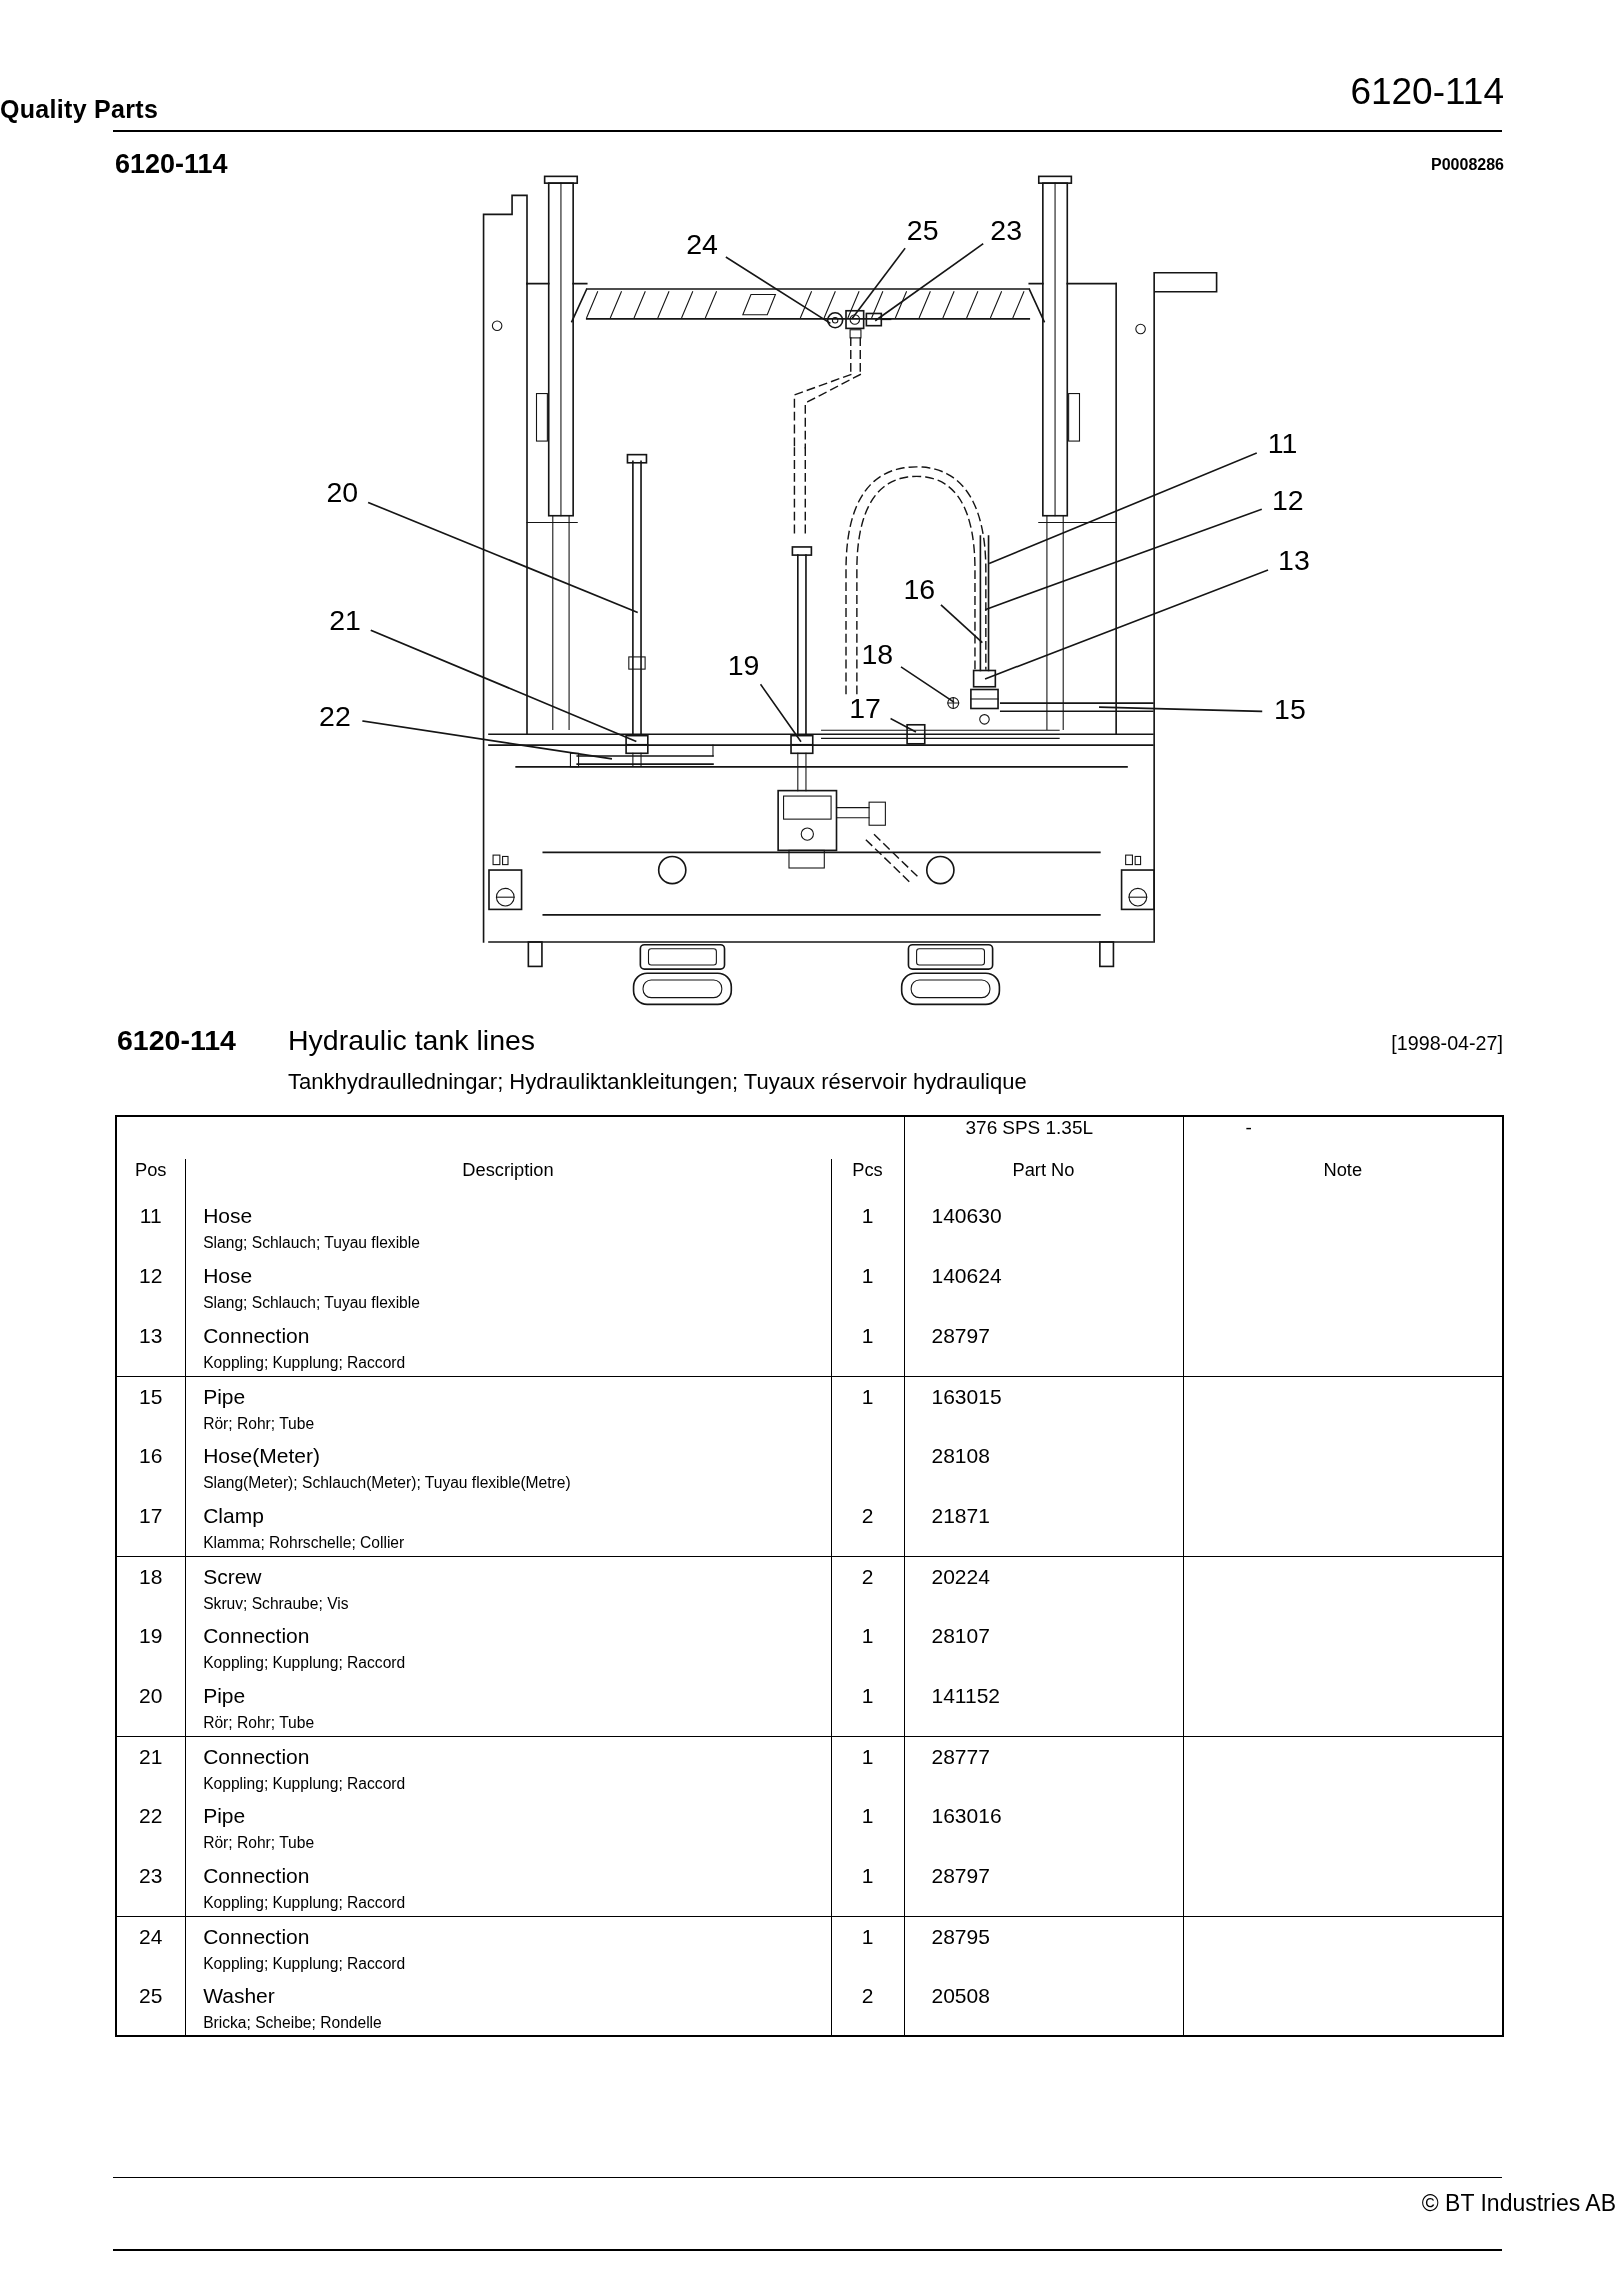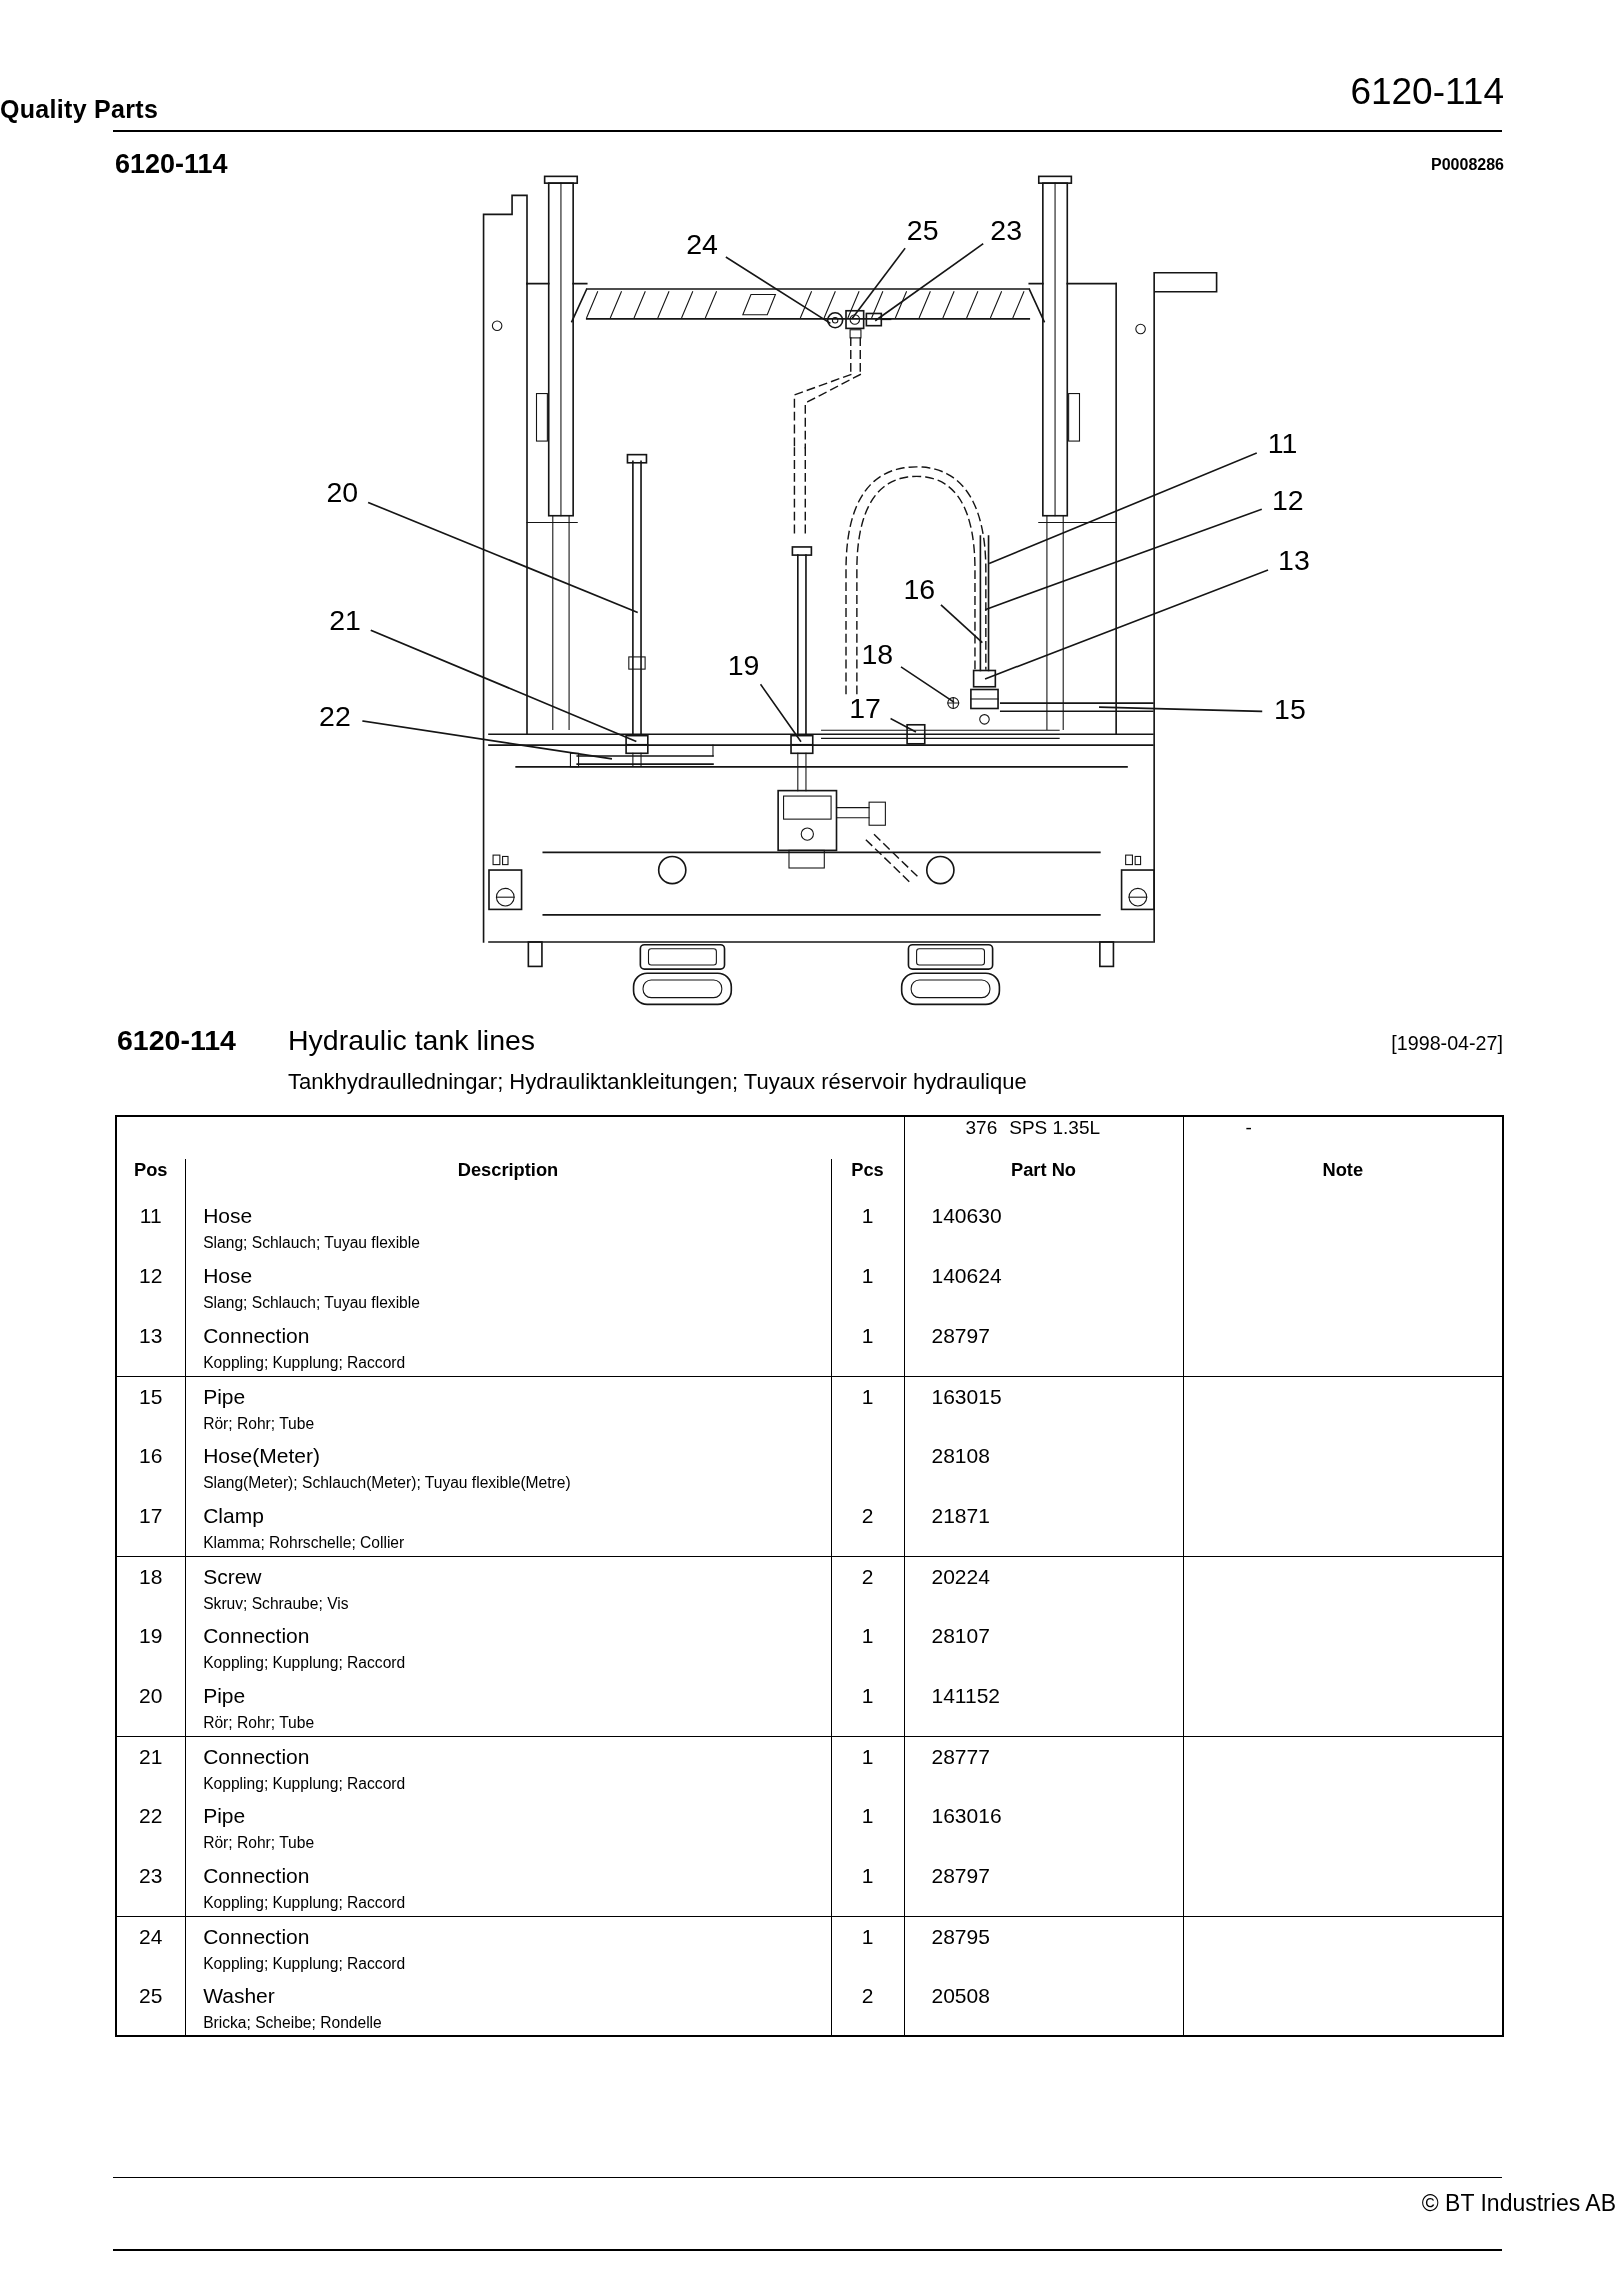--- a/index.html
+++ b/index.html
@@ -37,24 +37,24 @@
 
   
   #parts-table{position:absolute;left:115px;top:1115px;width:1388px;
     border-collapse:collapse;border:2px solid #000;table-layout:fixed}
   #parts-table td,#parts-table th{border:0 solid #000;vertical-align:top;overflow:hidden}
   #parts-table td+td,#parts-table th+th{border-left:1.4px solid #000}
   col.w-pos{width:69px}col.w-desc{width:646px}col.w-pcs{width:73px}
   col.w-part{width:279px}col.w-note{width:320px}
   tr.band-row td{height:43px;border-bottom:1.7px solid #000;vertical-align:middle;font-size:19px}
   .band-part{padding-left:61px}
-  .band-spec{margin-left:12px}
+  .band-spec{margin-left:5px}
   .band-note{padding-left:62px}
   tr.head-row th{height:37px;border-bottom:1.7px solid #000;vertical-align:middle;
-    font-size:18.3px;font-weight:bold;text-align:center}
+    font-size:18.3px;font-weight:normal;text-align:center}
   #parts-table tbody tr{height:60px}
   #parts-table tbody tr.group-end td{border-bottom:1.4px solid #000}
   td.c-pos{text-align:center;font-size:21px;padding-top:8.1px}
   td.c-desc{padding:8.1px 6.8px 0 17.7px}
   .d-main{font-size:21px}
   .d-sub{font-size:15.6px;margin-top:6px}
   td.c-pcs{text-align:center;font-size:21px;padding-top:8.1px}
   td.c-part{font-size:21px;padding:8.1px 0 0 27px}
   td.c-note{font-size:21px;padding-top:8.1px}
 

